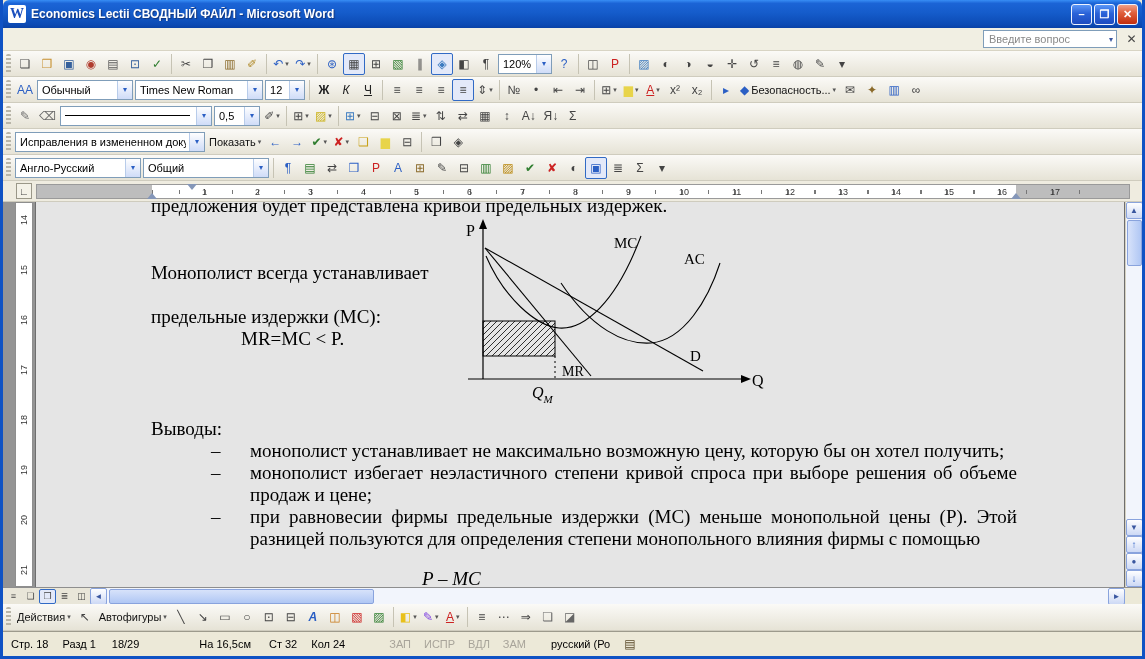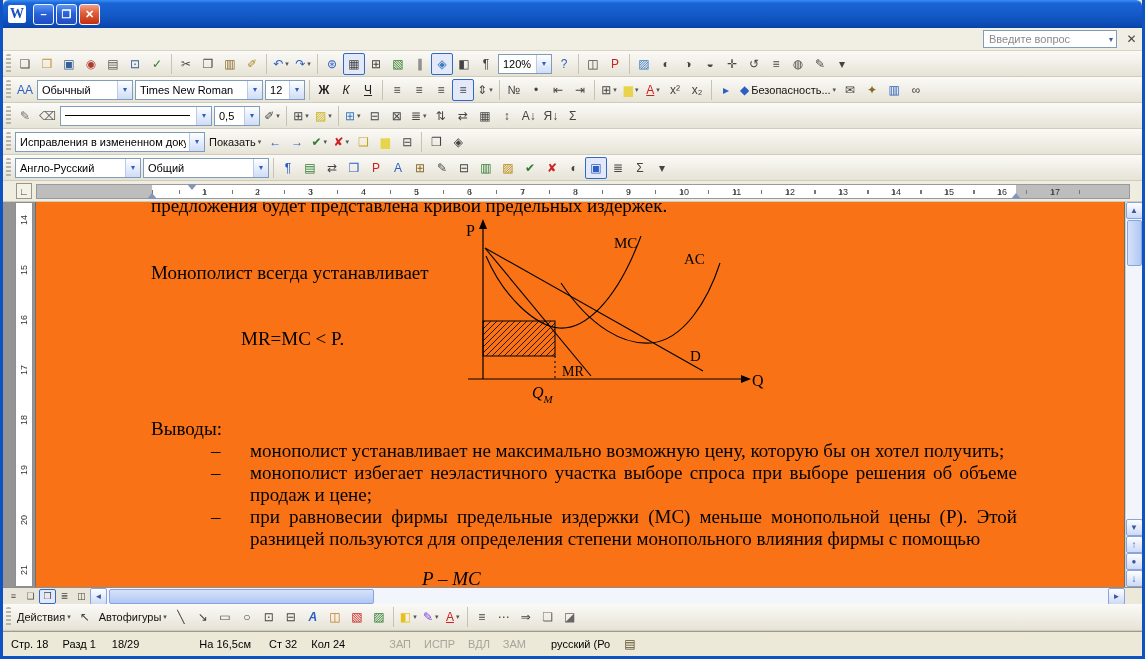--- a/index.html
+++ b/index.html
@@ -57,21 +57,21 @@
     background:repeating-linear-gradient(90deg,#777 0 1px,transparent 1px 26.5px);}
   .rnum{position:absolute;top:2px;font-size:9px;color:#333;}
   .fli{position:absolute;left:150px;top:-1px;width:0;height:0;border:5px solid transparent;border-top:6px solid #8496b8;}
   .hang{position:absolute;left:110px;bottom:-1px;width:0;height:0;border:5px solid transparent;border-bottom:6px solid #8496b8;}
   .rind{position:absolute;left:974px;bottom:-1px;width:0;height:0;border:5px solid transparent;border-bottom:6px solid #8496b8;}
 
   
   .docarea{flex:1;position:relative;background:#949494;overflow:hidden;}
   .vruler{position:absolute;left:12px;top:0;bottom:0;width:18px;background:#fff;border:1px solid #8e8e8e;}
   .vrnum{position:absolute;left:0;width:16px;text-align:center;font-size:9px;color:#333;transform:rotate(-90deg);}
-  .page{position:absolute;left:32px;right:17px;top:0;bottom:0;background:#f97316;
+  .page{position:absolute;left:32px;right:17px;top:0;bottom:0;background:#e5e5e5;
     border-left:1px solid #6e6e6e;border-right:1px solid #6e6e6e;overflow:hidden;}
   .tline{position:absolute;font-family:"Liberation Serif",serif;font-size:19px;line-height:22px;white-space:nowrap;color:#000;}
   .tline.ital{font-style:italic;}
   .caret{display:inline-block;width:1.5px;height:17px;background:#000;margin-left:2px;vertical-align:-2px;}
   .bullets{position:absolute;font-family:"Liberation Serif",serif;font-size:19px;line-height:22px;color:#000;}
   .bullet{display:flex;}
   .bdash{width:39px;flex:none;}
   .btext{flex:1;text-align:justify;}
   .chart{position:absolute;left:420px;top:16px;}
 
@@ -99,20 +99,21 @@
   .mode{color:#a8a49a;margin-right:13px;}
   .spellicon{margin-left:14px;color:#5a4a2a;font-size:12px;}
 </style>
 </head>
 <body>
 
 <div class="app">
 
   <div class="titlebar">
     <div class="appicon">W</div>
+    <div class="wtitle">Economics Lectii СВОДНЫЙ ФАЙЛ - Microsoft Word</div>
     <div class="wbtn">–</div>
     <div class="wbtn">❐</div>
     <div class="wbtn close">✕</div>
   </div>
 
   <div class="menubar">
     <div class="question">
       <span>Введите вопрос</span>
       <span class="qa">▾</span>
     </div>
@@ -543,20 +544,21 @@
         <span class="vrnum" style="top: 162px;">17</span>
         <span class="vrnum" style="top: 212px;">18</span>
         <span class="vrnum" style="top: 262px;">19</span>
         <span class="vrnum" style="top: 312px;">20</span>
         <span class="vrnum" style="top: 362px;">21</span>
       </div>
 
     <div class="page">
       <div class="tline" style="left:115px;top:-7px">предложения будет представлена кривой предельных издержек.</div>
       <div class="tline" style="left:115px;top:60px">Монополист всегда устанавливает</div>
+      <div class="tline" style="left:115px;top:104px">предельные издержки (МС):</div>
       <div class="tline" style="left:205px;top:126px">MR=MC &lt; P.</div>
 
       <svg class="chart" width="320" height="195" viewBox="0 0 320 195">
         <defs>
           <pattern id="hatch" width="6" height="6" patternUnits="userSpaceOnUse">
             <path d="M0,6 L6,0" stroke="#000" stroke-width="0.8"></path>
           </pattern>
         </defs>
 
         <line x1="27" y1="8" x2="27" y2="161" stroke="#000" stroke-width="1.2"></line>
@@ -582,21 +584,21 @@
       </svg>
 
       <div class="tline" style="left:115px;top:216px">Выводы:</div>
       <div class="bullets" style="left:175px;top:238px;width:806px">
           <div class="bullet">
             <span class="bdash">–</span>
             <span class="btext">монополист устанавливает не максимально возможную цену, которую бы он хотел получить;</span>
           </div>
           <div class="bullet">
             <span class="bdash">–</span>
-            <span class="btext">монополист избегает неэластичного участка выборе спроса при выборе решения об объеме продаж и цене;</span>
+            <span class="btext">монополист избегает неэластичного степени кривой спроса при выборе решения об объеме продаж и цене;</span>
           </div>
           <div class="bullet">
             <span class="bdash">–</span>
             <span class="btext">при равновесии фирмы предельные издержки (МС) меньше монопольной цены (Р). Этой разницей пользуются для определения степени монопольного влияния фирмы с помощью</span>
           </div>
         </div>
       <div class="tline ital" style="left:386px;top:366px">P – MC</div>
     </div>
 
     <div class="vscroll">

